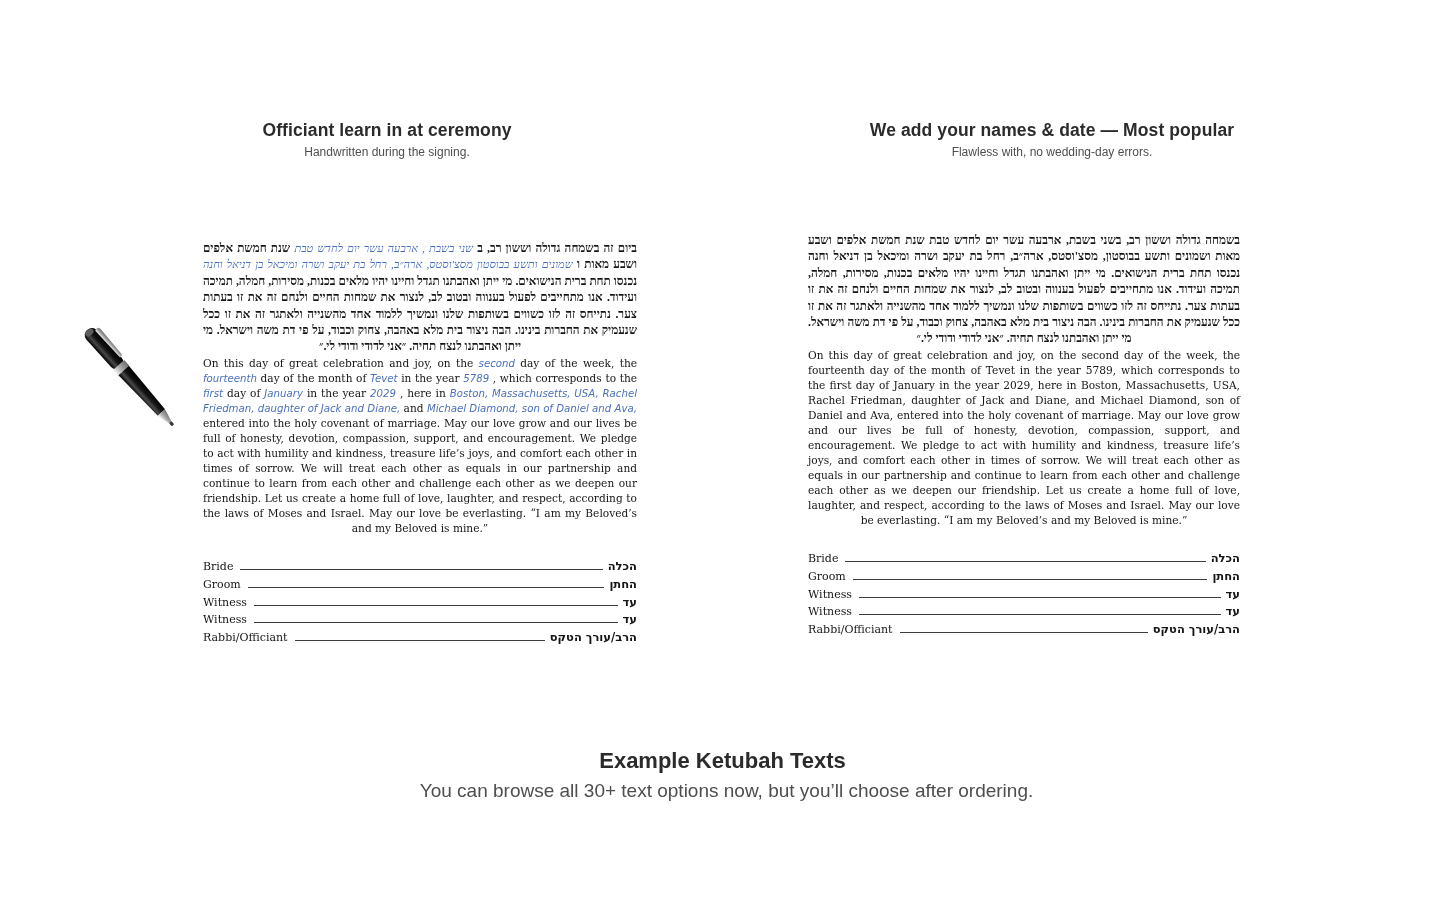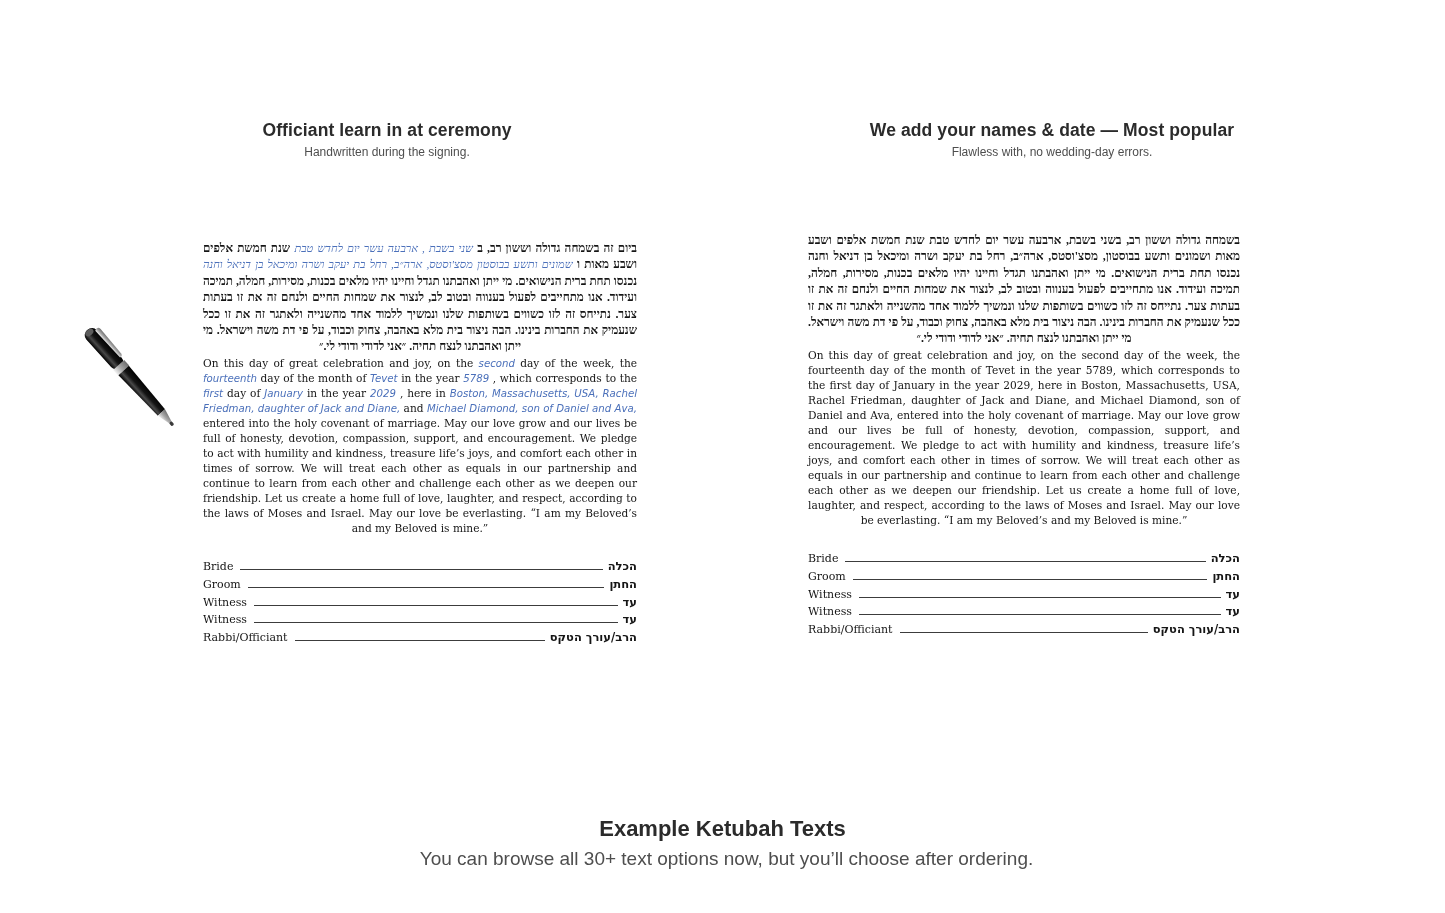--- a/index.html
+++ b/index.html
@@ -60,21 +60,21 @@
     font-family: "DejaVu Serif", serif; font-size: 11px; color: #151515;
     white-space: nowrap;
   }
   .sig-line { flex: 1; border-bottom: 1px solid #3c3c3c; margin: 0 5px 3px 7px; }
   .sig-he {
     direction: rtl; font-family: "DejaVu Sans", sans-serif; font-weight: 700;
     font-size: 11.5px; color: #151515; white-space: nowrap;
   }
 
   
-  .footer { position: absolute; left: 0; top: 816px; width: 100%; text-align: center; }
+  .footer { position: absolute; left: 0; top: 748px; width: 100%; text-align: center; }
   .footer-title { font-size: 22px; font-weight: 700; color: #2b2b2b; margin-bottom: 6px; }
   .footer-subtitle { font-size: 19px; font-weight: 400; color: #4e4e4e; padding-left: 8px; }
 
   
   .pen-wrap { position: absolute; left: 58px; top: 306px; width: 152px; height: 152px; }
 </style>
 </head>
 <body>
 
 <div class="canvas">

